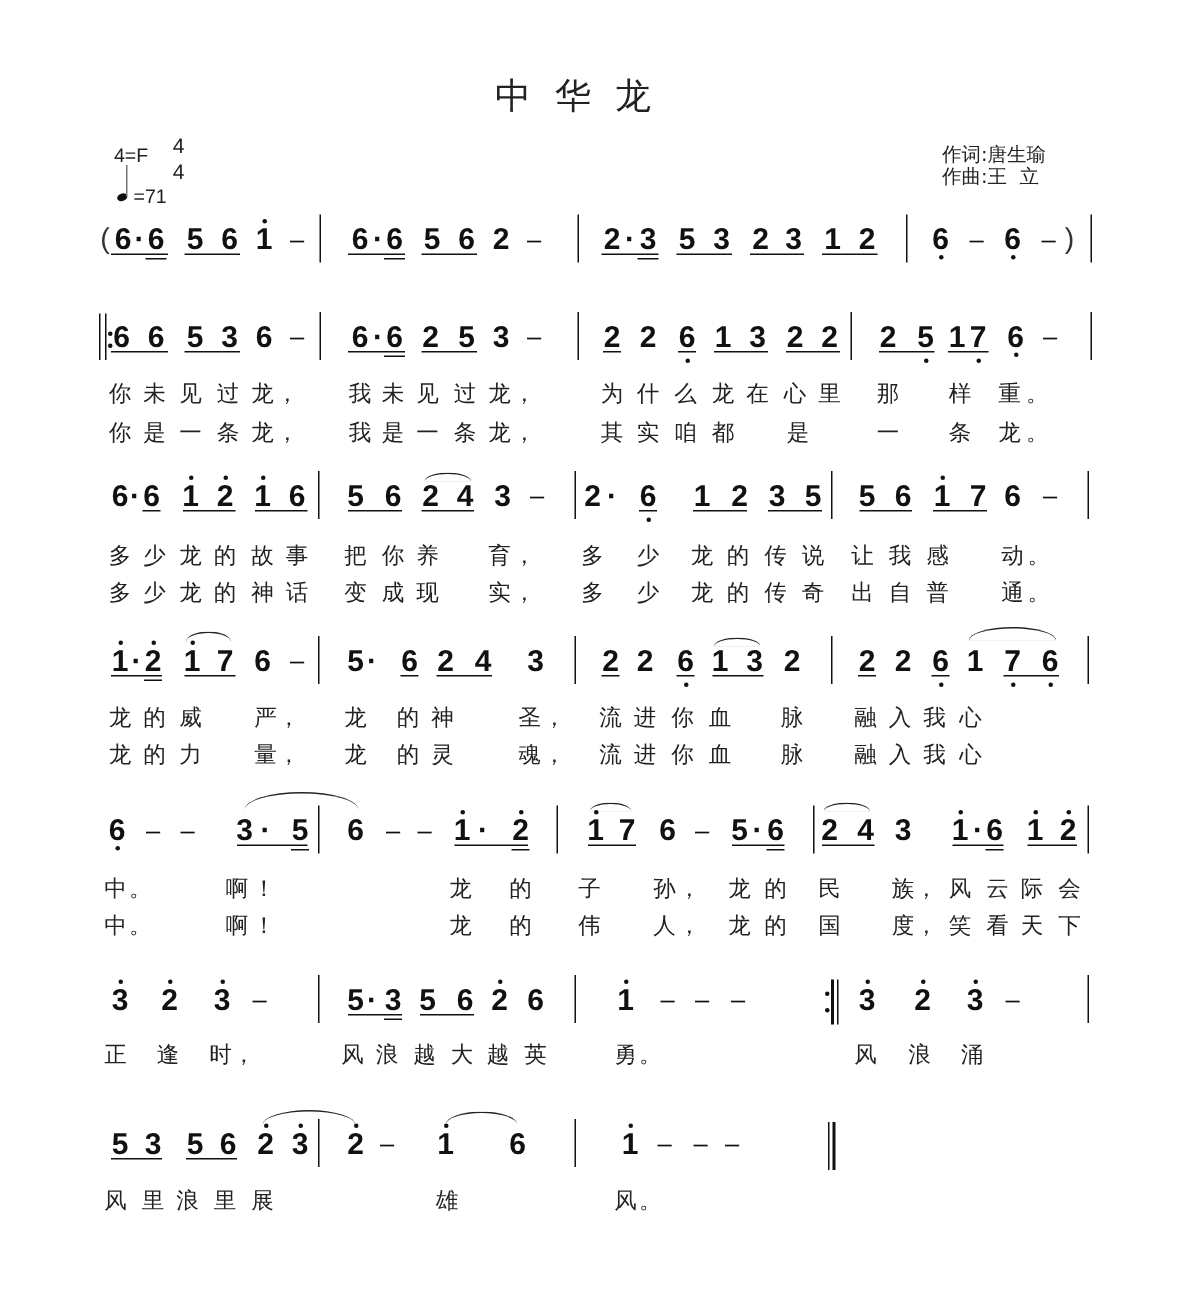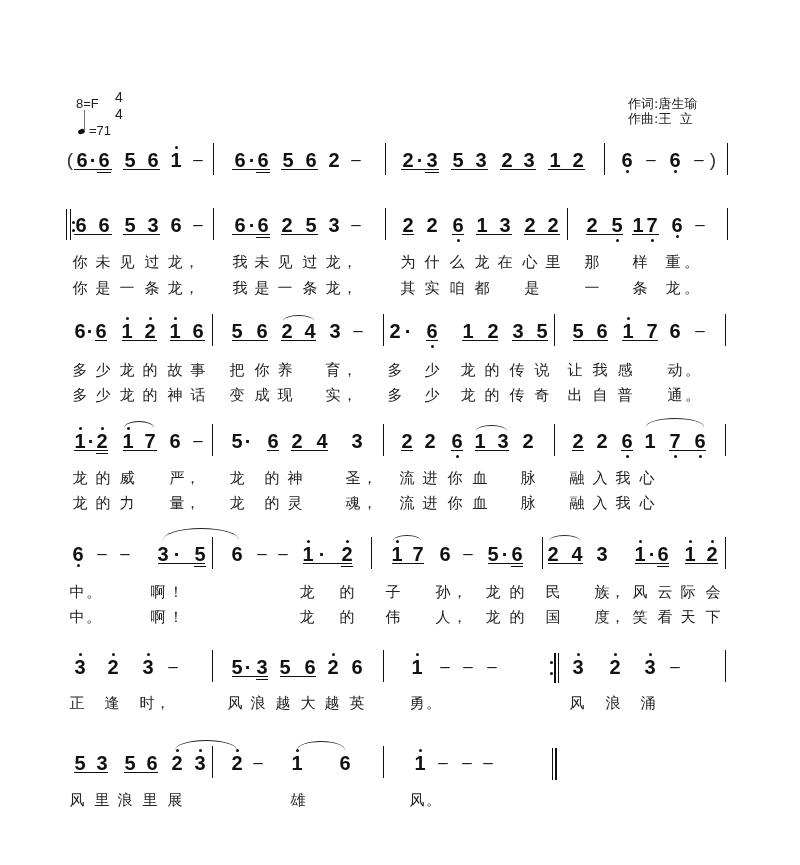--- a/index.html
+++ b/index.html
@@ -30,22 +30,23 @@
 
   .ly{position:absolute;left:0;width:800px;height:18px;}
   .l{position:absolute;top:0;width:18px;margin-left:-9px;text-align:center;font:15px/18px "DejaVu Sans",sans-serif;color:#222;}
   .l.p{margin-left:-3px;text-align:left;}
 </style>
 </head>
 <body>
 
 <div class="pg">
 
-
-  <div class="key">8=F</div>
+  <div class="title">中华龙</div>
+
+  <div class="key">4=F</div>
   <div class="tsn" style="top:90px">4</div>
   <div class="tsn" style="top:107px">4</div>
   <i class="qh"></i>
   <i class="qs"></i>
   <div class="tempo">=71</div>
 
   <div class="cred" style="top:96px">作词:唐生瑜</div>
   <div class="cred" style="top:111px">作曲:王  立</div>
 
   <div class="st" style="top:150px">

